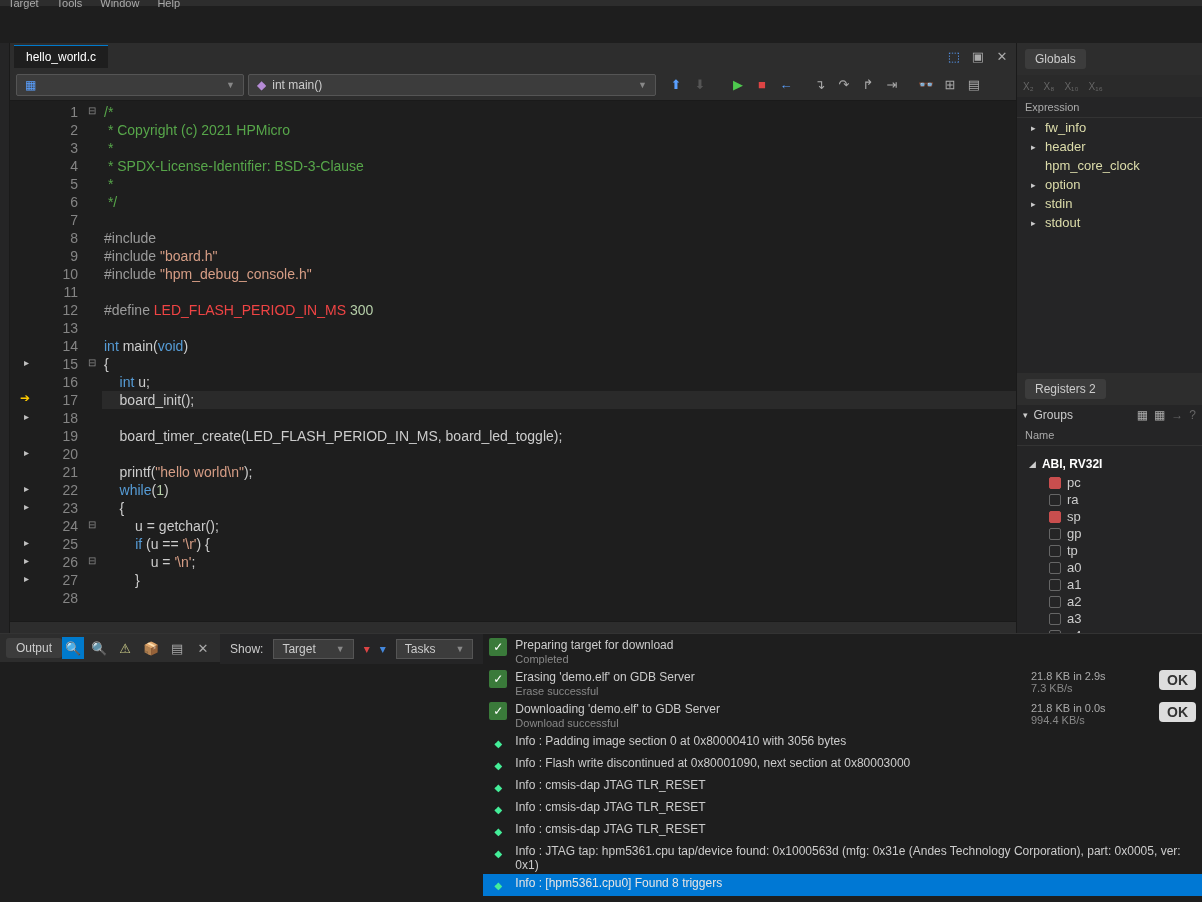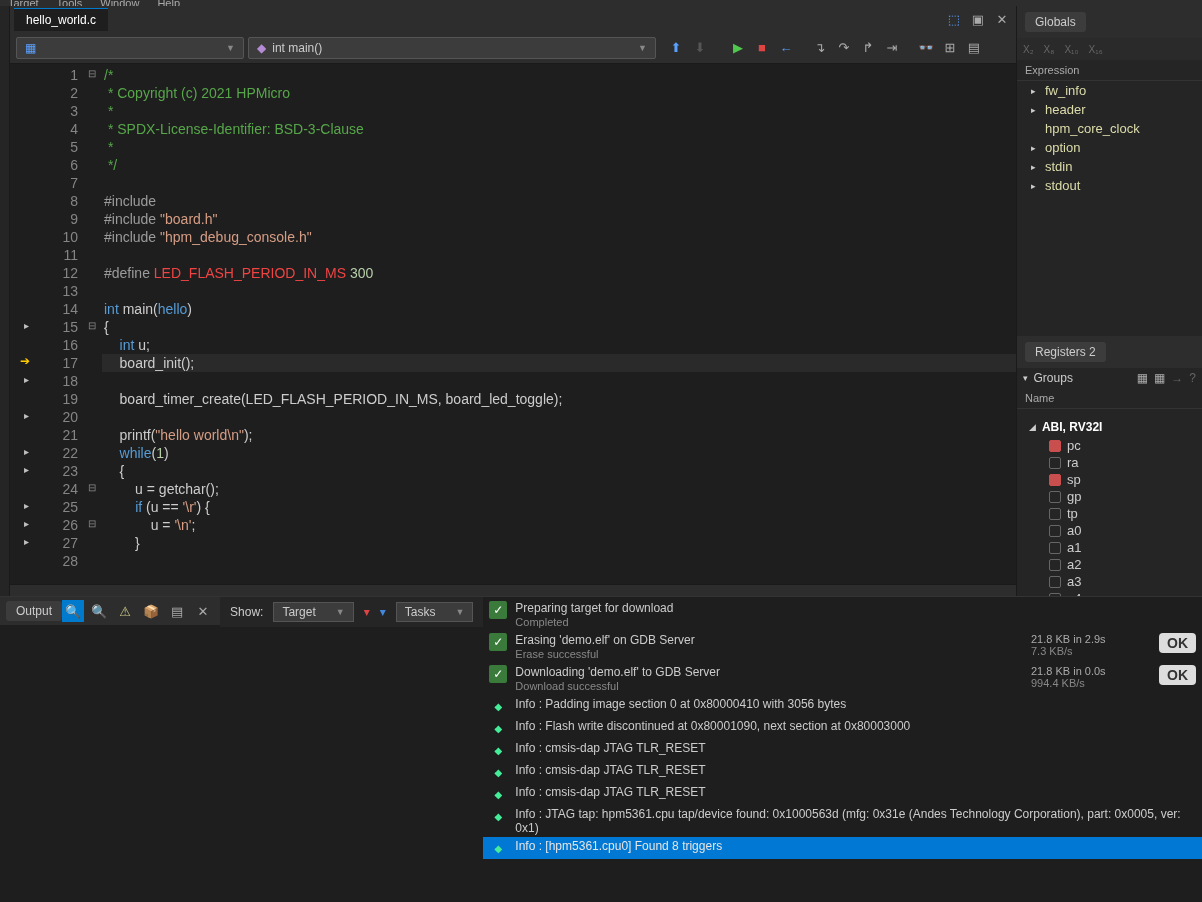--- a/index.html
+++ b/index.html
@@ -1,21 +1,21 @@
 <!DOCTYPE html>
 <html><head>
 <meta charset="utf-8">
 <style>
 * { margin: 0; padding: 0; box-sizing: border-box; font-family: "Segoe UI", Tahoma, sans-serif; }
 body { background: #1e1e1e; color: #cccccc; font-size: 12px; overflow: hidden; width: 1202px; height: 902px; }
 
 .menubar { height: 6px; background: #2d2d2d; display: flex; align-items: center; padding: 0 8px; gap: 18px; color: #aaa; }
 .menubar span { font-size: 11px; }
 
-.main-container { display: flex; height: 590px; }
+.main-container { display: flex; height: 590px; margin-top: 37px; }
 .left-strip { width: 10px; background: #252526; border-right: 1px solid #1a1a1a; }
 .editor-area { flex: 1; display: flex; flex-direction: column; background: #1e1e1e; }
 .right-panels { width: 186px; background: #252526; display: flex; flex-direction: column; border-left: 1px solid #1a1a1a; }
 
 .tab-bar { height: 26px; background: #2d2d2d; display: flex; align-items: center; padding: 0 4px; }
 .tab-active { background: #1e1e1e; padding: 4px 12px; border-top: 1px solid #007acc; font-size: 12px; color: #fff; }
 
 .toolbar-row { height: 32px; background: #2d2d2d; display: flex; align-items: center; padding: 0 6px; gap: 4px; border-bottom: 1px solid #1a1a1a; }
 .dropdown { background: #3c3c3c; border: 1px solid #555; padding: 3px 8px; font-size: 12px; color: #ccc; display: flex; align-items: center; gap: 6px; border-radius: 2px; }
 .dropdown.wide { flex: 0 0 228px; }
@@ -234,21 +234,21 @@
           <div class="code-line"><span class="c-comment"> * SPDX-License-Identifier: BSD-3-Clause</span></div>
           <div class="code-line"><span class="c-comment"> *</span></div>
           <div class="code-line"><span class="c-comment"> */</span></div>
           <div class="code-line"></div>
           <div class="code-line"><span class="c-preproc">#include </span><span class="c-string"><stdio.h></stdio.h></span></div>
           <div class="code-line"><span class="c-preproc">#include </span><span class="c-string">"board.h"</span></div>
           <div class="code-line"><span class="c-preproc">#include </span><span class="c-string">"hpm_debug_console.h"</span></div>
           <div class="code-line"></div>
           <div class="code-line"><span class="c-preproc">#define </span><span class="c-ident">LED_FLASH_PERIOD_IN_MS</span> <span class="c-num">300</span></div>
           <div class="code-line"></div>
-          <div class="code-line"><span class="c-type">int</span> main(<span class="c-type">hello</span>)</div>
+          <div class="code-line"><span class="c-type">int</span> main(<span class="c-type">void</span>)</div>
           <div class="code-line">{</div>
           <div class="code-line">    <span class="c-type">int</span> u;</div>
           <div class="code-line current">    board_init();</div>
           <div class="code-line"></div>
           <div class="code-line">    board_timer_create(LED_FLASH_PERIOD_IN_MS, board_led_toggle);</div>
           <div class="code-line"></div>
           <div class="code-line">    printf(<span class="c-string">"hello world\n"</span>);</div>
           <div class="code-line">    <span class="c-keyword">while</span>(<span class="c-num">1</span>)</div>
           <div class="code-line">    {</div>
           <div class="code-line">        u = getchar();</div>

